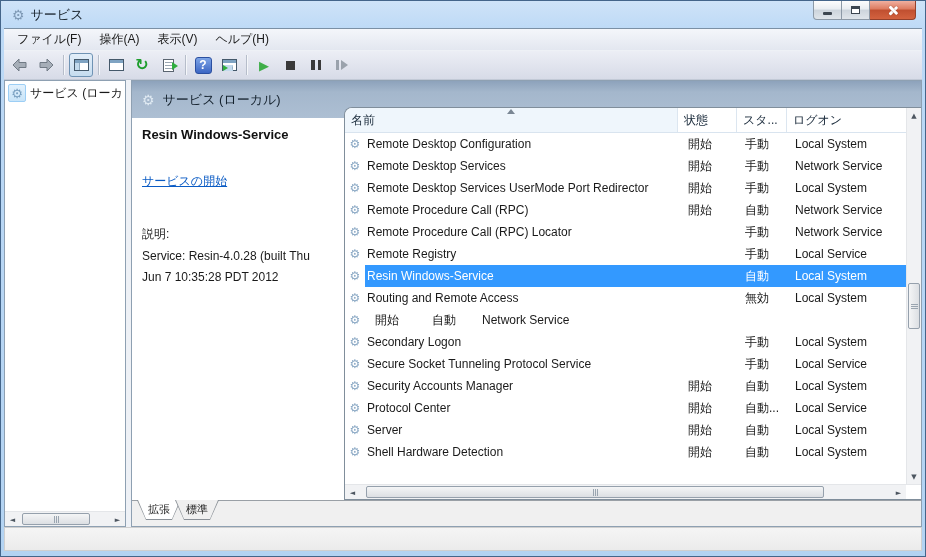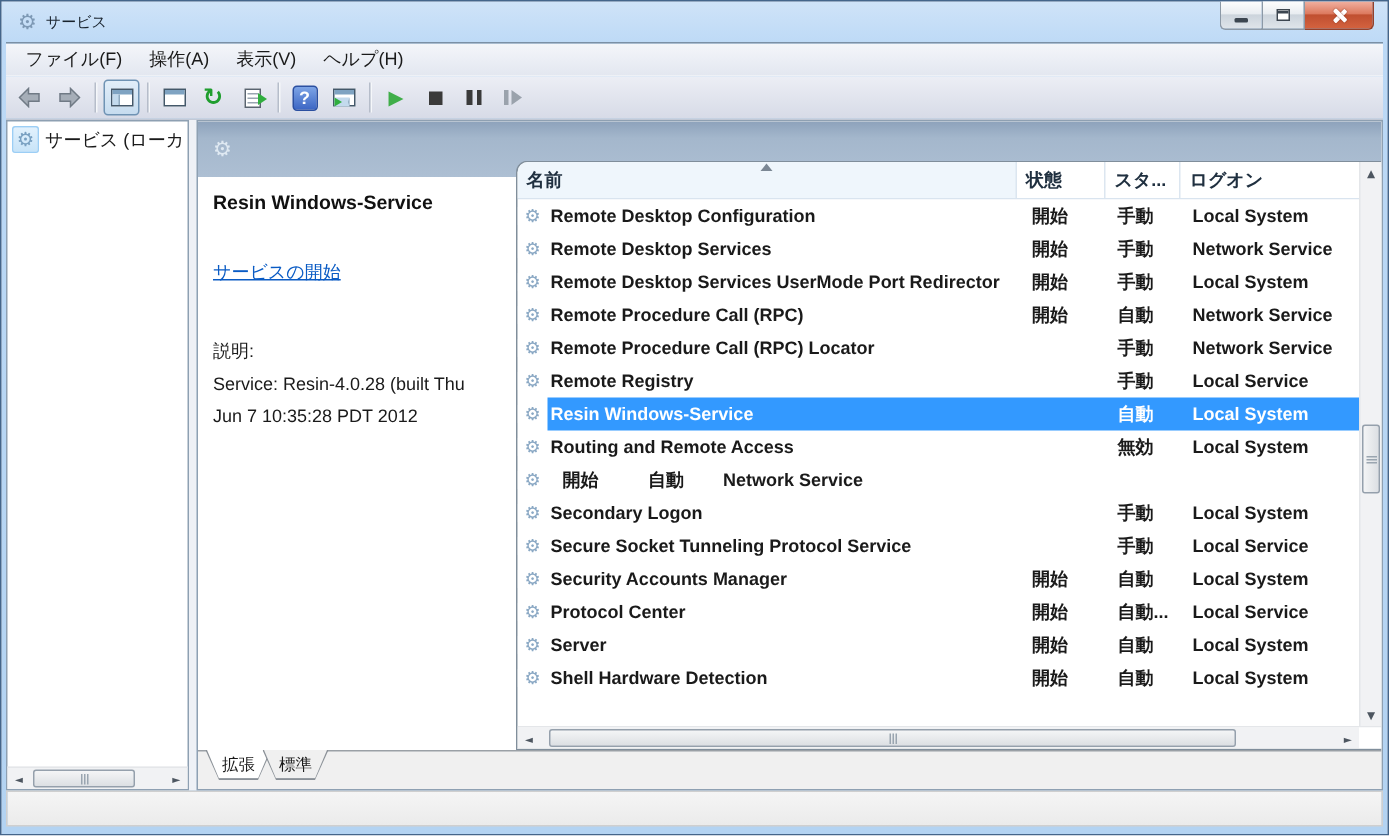--- a/index.html
+++ b/index.html
@@ -8,21 +8,21 @@
   .uicon { font-family:"DejaVu Sans",sans-serif; }
 
   .window { width:926px; height:557px; display:flex; flex-direction:column;
     background:linear-gradient(180deg,#cfe3f8 0,#bcd9f6 30px,#b3d3f2 100%);
     border:1px solid #44658a; padding:0 3px; position:relative; }
 
   
   .titlebar { height:28px; display:flex; align-items:center; padding-left:8px;
     border-bottom:1px solid #7b90a5; position:relative; }
   .titlebar .app-gear { color:#7e99b5; font-size:14px; margin-right:6px; }
-  .titlebar .title-text { font-size:10px; color:#18222c; }
+  .titlebar .title-text { font-size:13px; color:#18222c; }
   .win-buttons { position:absolute; top:0; right:6px; display:flex; }
   .win-btn { height:19px; border:1px solid #8c99a6; border-top:none; display:flex;
     align-items:center; justify-content:center;
     background:linear-gradient(180deg,#fdfdfd,#e9edf1 45%,#ccd4dc 50%,#dfe5ea);
     cursor:pointer; }
   .win-btn.minb { width:29px; border-radius:0 0 0 4px; }
   .win-btn.maxb { width:28px; border-left:none; }
   .win-btn.closeb { width:46px; border-left:none; border-radius:0 0 4px 0;
     border-color:#93402b; background:linear-gradient(180deg,#f0b0a0,#dd7a5f 45%,#c04f30 50%,#d3623f); }
   .glyph-min { width:9px; height:3px; background:#3c4650; border-radius:1px; margin-top:6px; }
@@ -86,21 +86,21 @@
   .svc-title { font-weight:bold; font-size:13px; color:#111; }
   .start-link { display:inline-block; margin-top:31px; color:#0a5bc4; text-decoration:underline; cursor:pointer; }
   .desc-label { margin-top:36px; }
   .desc-line { margin-top:5px; line-height:1.35; }
 
   
   .list-panel { position:absolute; left:212px; top:26px; right:0; bottom:26px;
     background:#fff; border:1px solid #808e9b; border-right:none; border-top-left-radius:8px;
     display:flex; flex-direction:column; overflow:hidden; }
   .list-top { flex:1; display:flex; min-height:0; }
-  .list-main { flex:1; display:flex; flex-direction:column; min-width:0;font-weight:bold; }
+  .list-main { flex:1; display:flex; flex-direction:column; min-width:0; }
   .lv-header { height:25px; display:flex; border-bottom:1px solid #d9e4ef; border-top-left-radius:8px; }
   .hcell { display:flex; align-items:center; padding-left:6px; border-right:1px solid #dce6f0;
     color:#203040; position:relative; cursor:pointer; }
   .hcell.sorted { background:#eff6fc; }
   .sort-arrow { position:absolute; top:1px; left:50%; margin-left:-4px; width:0; height:0;
     border-left:4px solid transparent; border-right:4px solid transparent; border-bottom:5px solid #7b8794; }
   .lv-rows { flex:1; overflow:hidden; }
   .lrow { height:22px; display:flex; align-items:center; cursor:default; }
   .icon-box { width:20px; display:flex; justify-content:center; background:#fff; }
   .icon-box .gear { font-size:12px; color:#8aa8c4; }
@@ -257,20 +257,21 @@
           </div>
         <div class="sbtn uicon">►</div>
       </div>
     </div>
 
     <div class="splitter"></div>
 
     <div class="main-pane">
       <div class="pane-header">
         <span class="gear uicon">⚙</span>
+        <span>サービス (ローカル)</span>
       </div>
 
       <div class="desc">
         <div class="svc-title">Resin Windows-Service</div>
         <a class="start-link">サービスの開始</a>
         <div class="desc-label">説明:</div>
         <div class="desc-line">Service: Resin-4.0.28 (built Thu</div>
         <div class="desc-line">Jun  7 10:35:28 PDT 2012</div>
       </div>
 

